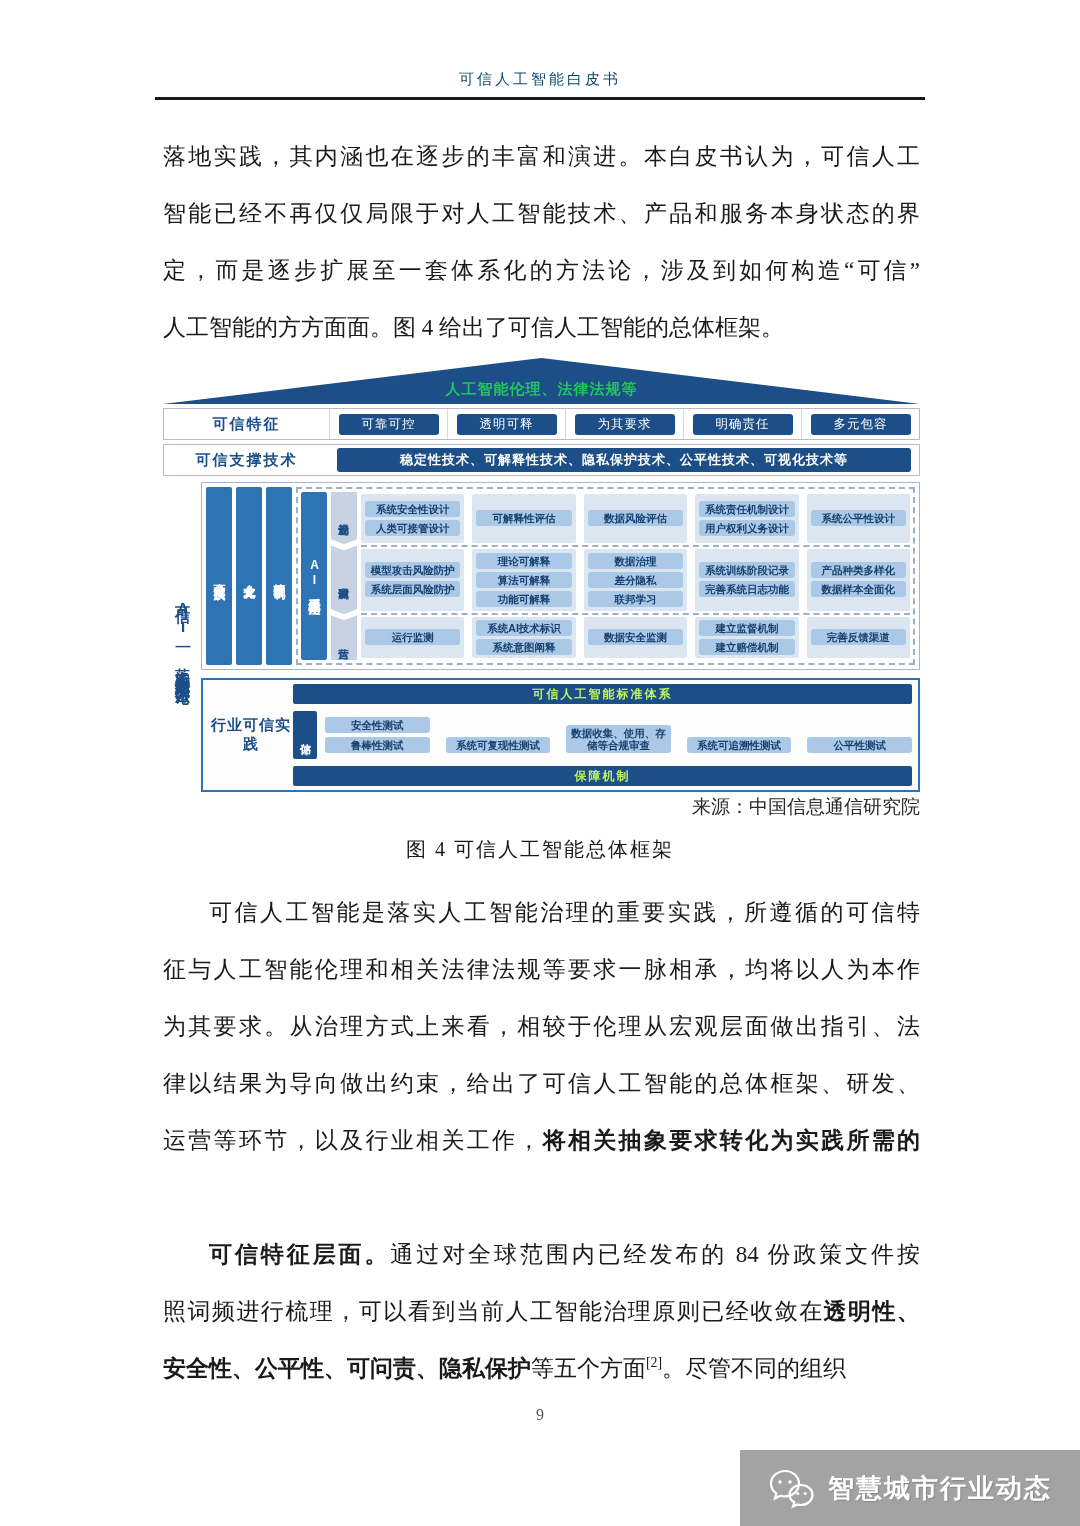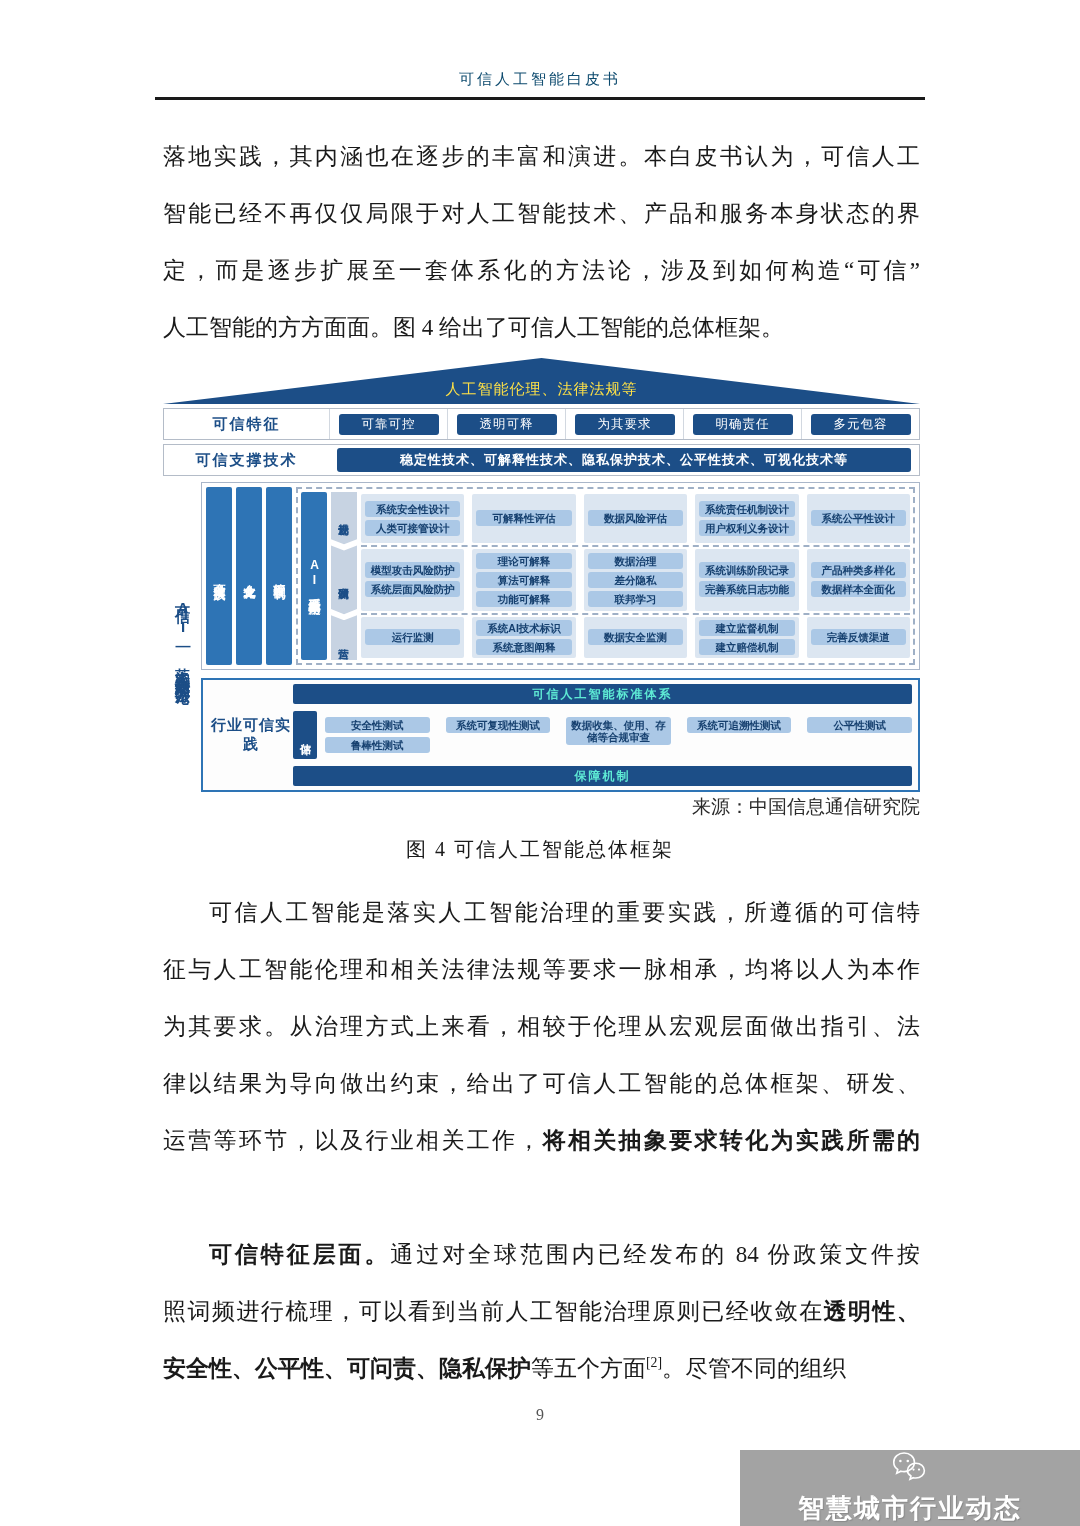--- a/index.html
+++ b/index.html
@@ -18,21 +18,21 @@
   .tline.ind{text-indent:2em;}
   .b{font-weight:bold;}
   sup{font-size:0.6em;vertical-align:super;line-height:0;}
 
   
   .figure{position:absolute;left:163px;top:358px;width:757px;
           font-family:"Liberation Sans","DejaVu Sans",sans-serif;}
   .roof{width:100%;height:46px;background:#1c4e87;
         clip-path:polygon(50% 0,100% 100%,0 100%);
         display:flex;align-items:flex-end;justify-content:center;}
-  .roof span{color:#fde047;font-weight:normal;font-size:15px;letter-spacing:1px;padding-bottom:5px;}
+  .roof span{color:#22c55e;font-weight:bold;font-size:15px;letter-spacing:1px;padding-bottom:5px;}
 
   .frow{margin-top:4px;height:30px;border:1px solid #b4bcc8;display:flex;align-items:stretch;background:#fff;}
   .frow .rlabel{width:165px;display:flex;align-items:center;justify-content:center;
                 color:#1c4e87;font-weight:bold;font-size:15px;letter-spacing:2px;}
   .fboxes{flex:1;display:flex;}
   .fcell{flex:1;display:flex;align-items:center;justify-content:center;border-left:1px solid #d2d8e0;}
   .navybox{background:#1c4e87;color:#fff;font-weight:normal;font-size:12.5px;border-radius:3px;
            width:100px;height:21px;display:flex;align-items:center;justify-content:center;letter-spacing:1px;}
   .techbar{flex:1;margin:3px 8px;background:#1c4e87;border-radius:3px;color:#fff;font-weight:bold;
            font-size:13px;display:flex;align-items:center;justify-content:center;letter-spacing:1px;}
@@ -59,37 +59,37 @@
   .pr0{height:56px;}.pr1{height:70px;}.pr2{height:48px;}
   .cell{flex:1;background:#dce6f1;border-radius:2px;display:flex;flex-direction:column;
         align-items:stretch;justify-content:center;gap:3px;padding:3px 4px;margin:2px 0;}
   .lbox{background:#abc8e6;color:#16406f;font-weight:bold;font-size:10.5px;line-height:1.15;
         text-align:center;border-radius:3px;padding:2px 1px;}
 
   .indbox{margin-top:8px;border:2px solid #2e74b5;background:#fdfdfd;padding:4px 6px;display:flex;height:102px;}
   .indlabel{width:84px;display:flex;align-items:center;justify-content:center;text-align:center;
             color:#1c4e87;font-weight:bold;font-size:15px;letter-spacing:1px;}
   .indright{flex:1;display:flex;flex-direction:column;gap:4px;}
-  .hbar{height:20px;background:#1c4e87;border-radius:2px;color:#5eead4;font-weight:bold;font-size:12px;
+  .hbar{height:20px;background:#1c4e87;border-radius:2px;color:#bef264;font-weight:bold;font-size:12px;
         display:flex;align-items:center;justify-content:center;letter-spacing:2px;}
   .indmid{flex:1;display:flex;align-items:center;gap:8px;}
   .evalbox{width:24px;height:48px;background:#1c4e87;border-radius:2px;color:#fff;font-weight:bold;
            font-size:11px;writing-mode:vertical-rl;text-orientation:upright;
            display:flex;align-items:center;justify-content:center;}
-  .indcells{flex:1;display:flex;gap:16px;align-items:flex-start;}
+  .indcells{flex:1;display:flex;gap:16px;align-items:flex-end;}
   .indcell{flex:1;display:flex;flex-direction:column;gap:4px;}
 
   .src-line{position:absolute;left:163px;top:794px;width:757px;text-align:right;font-size:19px;color:#2a2a2a;}
   .caption{position:absolute;left:0;top:836px;width:100%;text-align:center;font-size:20px;
            letter-spacing:2px;color:#1a1a1a;}
 
   .pagenum{position:absolute;top:1406px;left:0;width:100%;text-align:center;font-size:16px;color:#555;}
 
   .watermark{position:absolute;right:0;bottom:0;width:340px;height:76px;background:#a3a3a3;
-             display:flex;align-items:center;justify-content:center;gap:10px;flex-direction:column;}
+             display:flex;align-items:center;justify-content:center;gap:10px;}
   .wm-text{color:#ffffff;font-weight:bold;font-size:26px;letter-spacing:2px;
            font-family:"Liberation Sans","DejaVu Sans",sans-serif;
            text-shadow:1px 1px 1px rgba(120,120,120,.6);}
 </style>
 </head>
 <body>
 
 <div class="page">
 
   <div class="hdr-title">可信人工智能白皮书</div>

